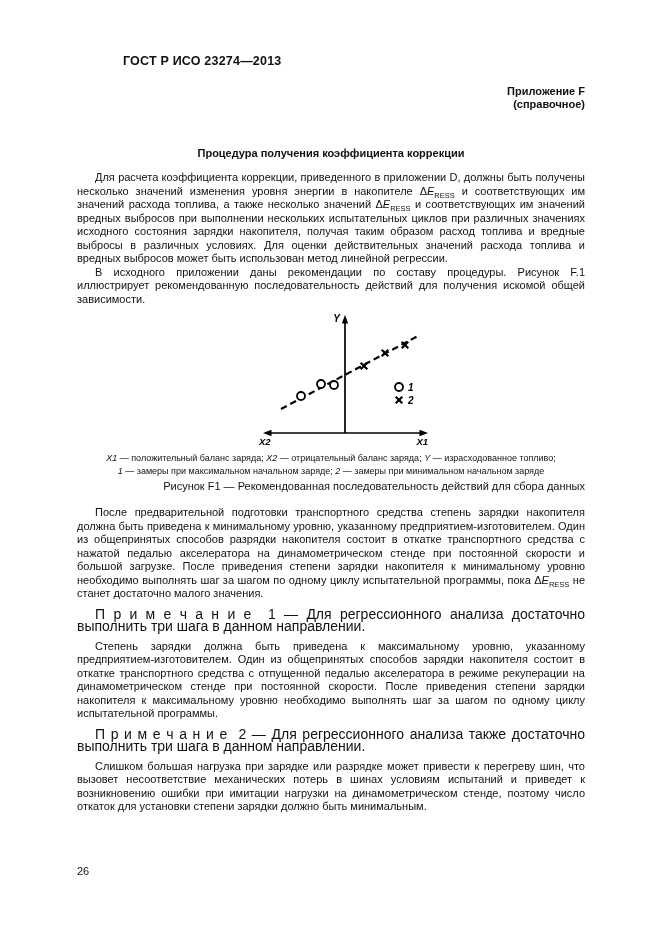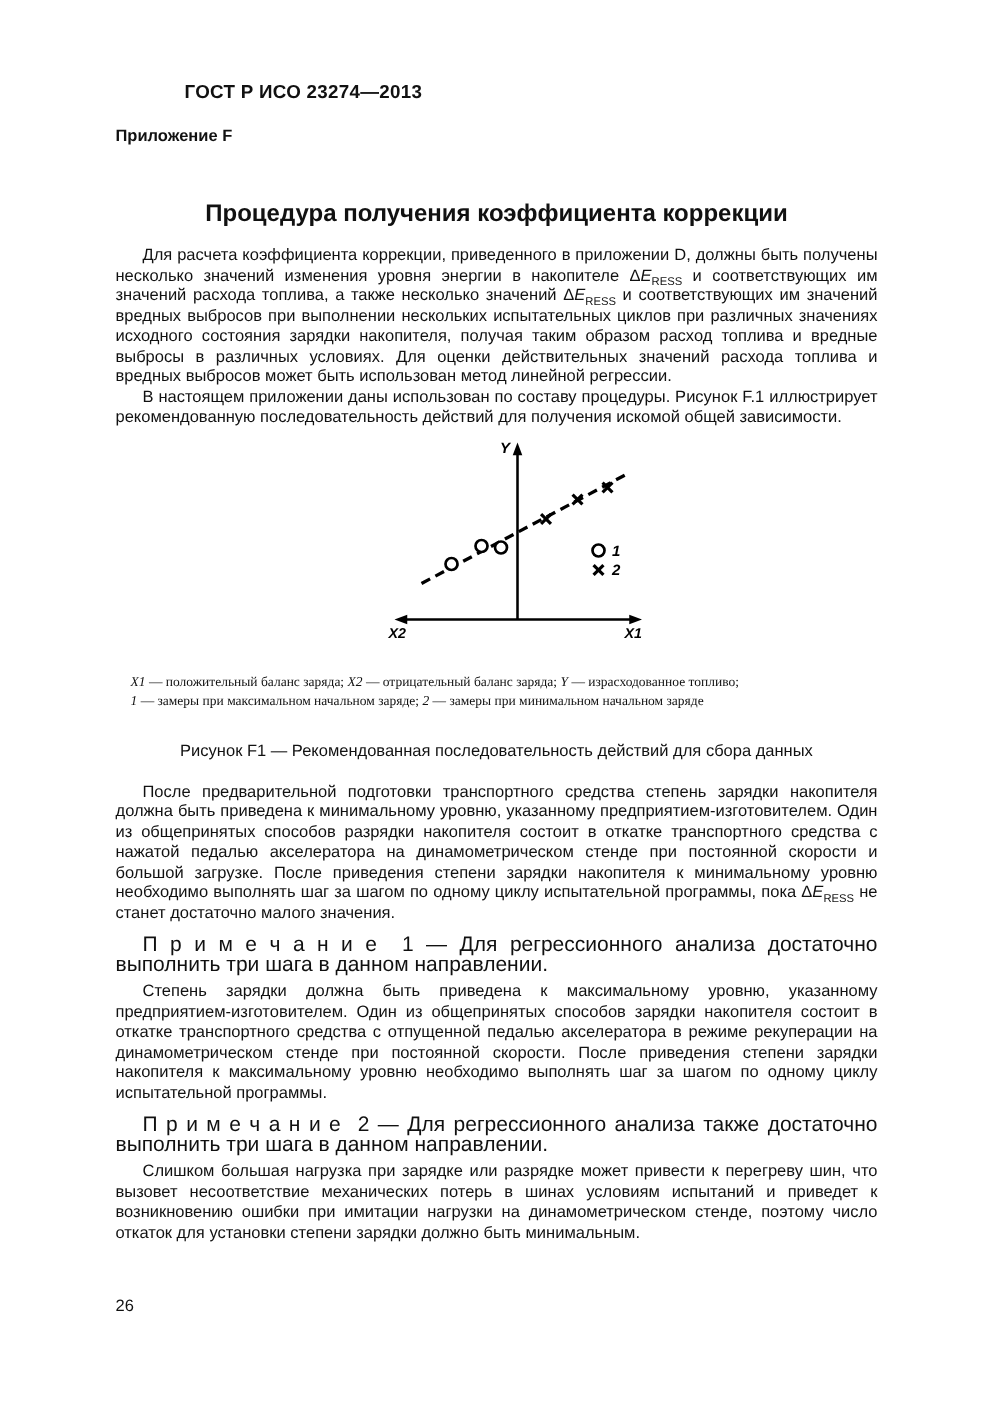--- a/index.html
+++ b/index.html
@@ -3,51 +3,52 @@
 <meta charset="utf-8">
 <style>
   html,body{margin:0;padding:0;}
   body{
     width:661px;height:935px;background:#ffffff;position:relative;
     font-family:"Liberation Sans",sans-serif;color:#111;
     -webkit-font-smoothing:antialiased;
   }
   .page{padding:54px 76px 0 77px;}
   .doc-header{font-size:12.5px;font-weight:bold;letter-spacing:.2px;padding-left:46px;}
-  .appendix{ text-align:left;font-weight:bold;font-size:11px;line-height:13px;margin-top:17px;}
-  .doc-title{text-align:center;font-weight:bold;font-size:16px;margin-top:36px;}
+  .appendix{ text-align:right;font-weight:bold;font-size:11px;line-height:13px;margin-top:17px;}
+  .doc-title{text-align:center;font-weight:bold;font-size:11px;margin-top:36px;}
   .content{margin-top:12px;font-size:11px;line-height:13.5px;}
   .para{margin:0;text-indent:18px;text-align:justify;}
   .para i{font-style:italic;}
   sub{font-size:7.5px;line-height:0;}
   .note{font-size:14px;line-height:12.5px;text-indent:18px;text-align:justify;margin:7px 0 7px 0;}
   .figure-wrap{margin:5px 0 0 168px;width:200px;}
-  .fig-key{font-size:9px;line-height:13px;margin-top:18px;padding:0 10px;font-family:Liberation Serif, serif;}
+  .fig-key{text-align:center;font-size:9px;line-height:13px;margin-top:2px;padding:0 10px;}
   .fig-key i{font-style:italic;}
-  .fig-caption{text-align:center;font-size:11px;margin-top:21px;}
+  .fig-caption{text-align:right;font-size:11px;margin-top:2px;}
   .page-number{position:absolute;left:77px;top:865px;font-size:11px;}
   .fig-label{font-family:"Liberation Sans",sans-serif;font-style:italic;font-weight:bold;}
 </style>
 </head>
 <body>
 
 <div class="page">
 
   <div class="doc-header">ГОСТ Р ИСО 23274—2013</div>
 
   <div class="appendix">
     <div>Приложение F</div>
+    <div>(справочное)</div>
   </div>
 
   <div class="doc-title">Процедура получения коэффициента коррекции</div>
 
   <div class="content">
 
     <p class="para">Для расчета коэффициента коррекции, приведенного в приложении D, должны быть получены несколько значений изменения уровня энергии в накопителе Δ<i>E</i><sub>RESS</sub> и соответствующих им значений расхода топлива, а также несколько значений Δ<i>E</i><sub>RESS</sub> и соответствующих им значений вредных выбросов при выполнении нескольких испытательных циклов при различных значениях исходного состояния зарядки накопителя, получая таким образом расход топлива и вредные выбросы в различных условиях. Для оценки действительных значений расхода топлива и вредных выбросов может быть использован метод линейной регрессии.</p>
-    <p class="para">В настоящем приложении даны использован по составу процедуры. Рисунок F.1 иллюстрирует рекомендованную последовательность действий для получения искомой общей зависимости.</p>
+    <p class="para">В исходного приложении даны рекомендации по составу процедуры. Рисунок F.1 иллюстрирует рекомендованную последовательность действий для получения искомой общей зависимости.</p>
 
     <div class="figure-wrap">
       <svg id="fig-svg" viewBox="0 0 200 135" width="200" height="135">
           <line x1="100" y1="122" x2="100" y2="10" stroke="#000" stroke-width="1.7"></line>
           <polygon points="100,4 96.8,12.5 103.2,12.5" fill="#000"></polygon>
           <line x1="24" y1="122" x2="177" y2="122" stroke="#000" stroke-width="1.7"></line>
           <polygon points="18,122 26.5,118.8 26.5,125.2" fill="#000"></polygon>
           <polygon points="183,122 174.5,118.8 174.5,125.2" fill="#000"></polygon>
           <text x="95" y="11" text-anchor="end" font-size="10" class="fig-label">Y</text>
           <text x="14" y="134" font-size="9.5" class="fig-label">X2</text>

